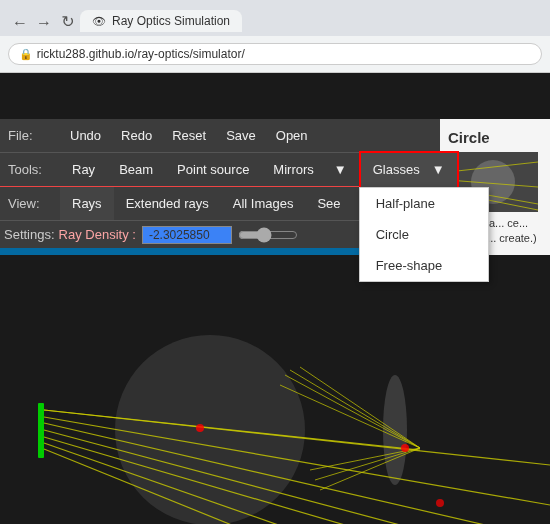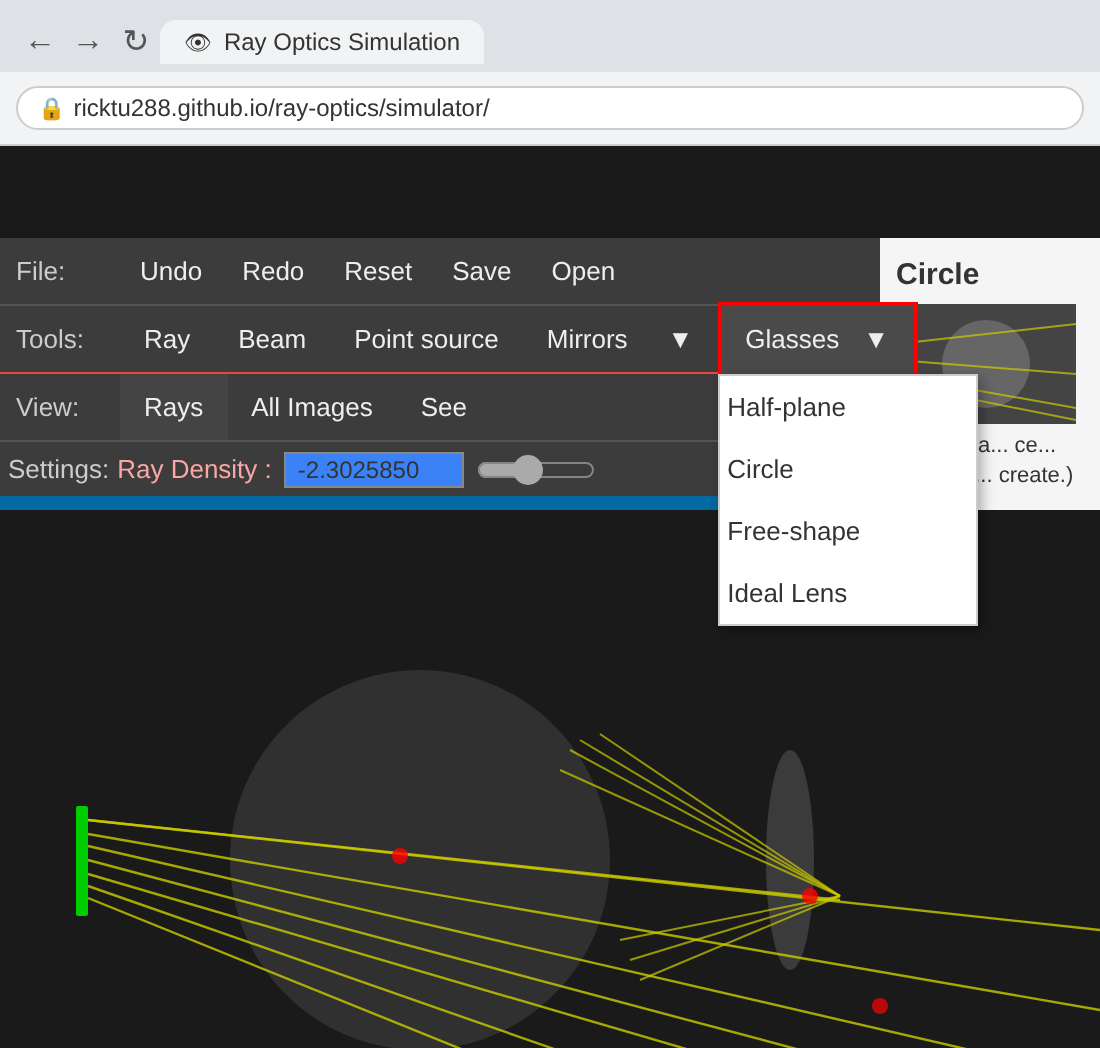--- a/index.html
+++ b/index.html
@@ -120,21 +120,21 @@
       position: absolute;
       top: 100%;
       left: -2px;
       background: white;
       border: 1px solid #ccc;
       min-width: 130px;
       z-index: 200;
       box-shadow: 2px 2px 6px rgba(0,0,0,0.3);
     }
     .dropdown-item {
-      padding: 8px 4px;
+      padding: 8px 16px;
       color: #333;
       cursor: pointer;
       font-size: 13px;
       background: white;
     }
 
     .view-row {
       display: flex;
       align-items: center;
       height: 34px;
@@ -284,28 +284,28 @@
 
     <div class="glasses-dropdown-container">
       <button class="glasses-btn dropdown">
         <span>Glasses</span>
         <span>▼</span>
       </button>
       <div class="dropdown-menu">
         <div class="dropdown-item">Half-plane</div>
         <div class="dropdown-item">Circle</div>
         <div class="dropdown-item">Free-shape</div>
-        <div class="dropdown-item">Ideal Lens</div>
       </div>
     </div>
   </div>
 
   <div class="view-row">
     <span class="toolbar-label">View:</span>
     <button class="view-btn active">Rays</button>
+    <button class="view-btn">Extended rays</button>
     <button class="view-btn">All Images</button>
     <button class="view-btn">See</button>
   </div>
 
   <div class="settings-row">
     <span class="settings-label">Settings:</span>
     <span class="density-label">Ray Density :</span>
     <input class="density-value" type="text" value="-2.3025850" style="">
     <input class="slider" type="range" min="0" max="100" value="40" style="">
   </div>

